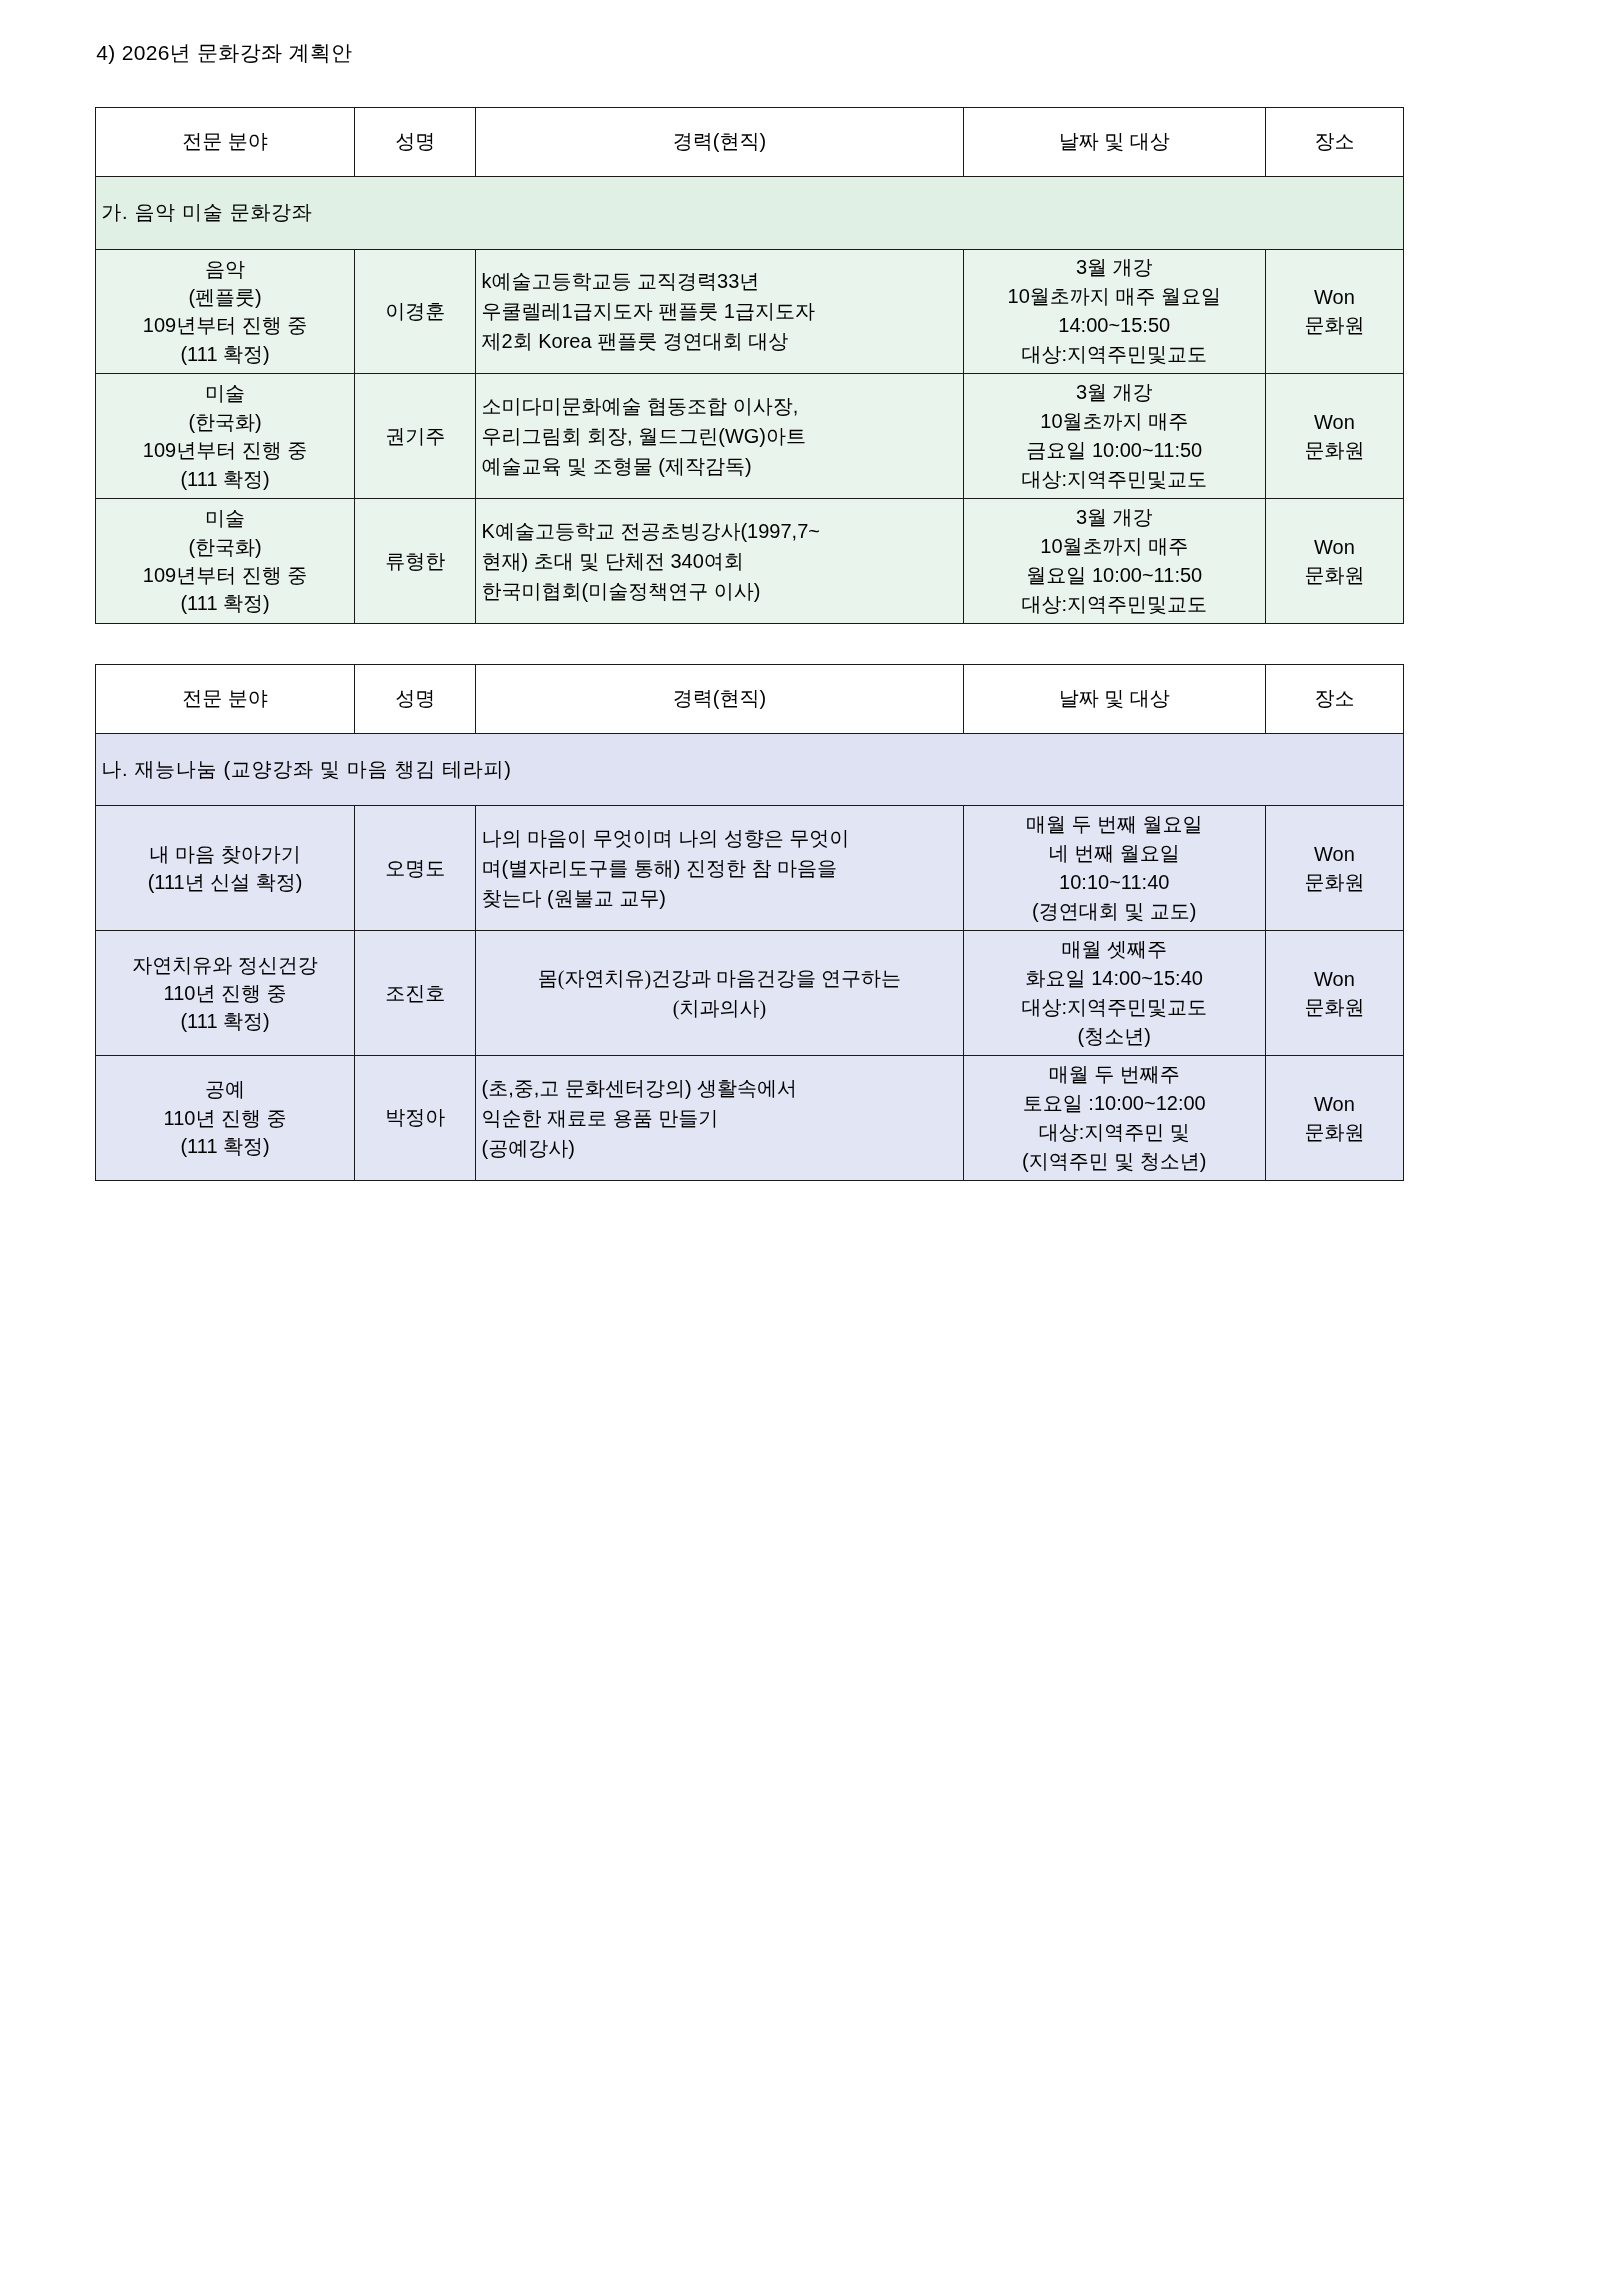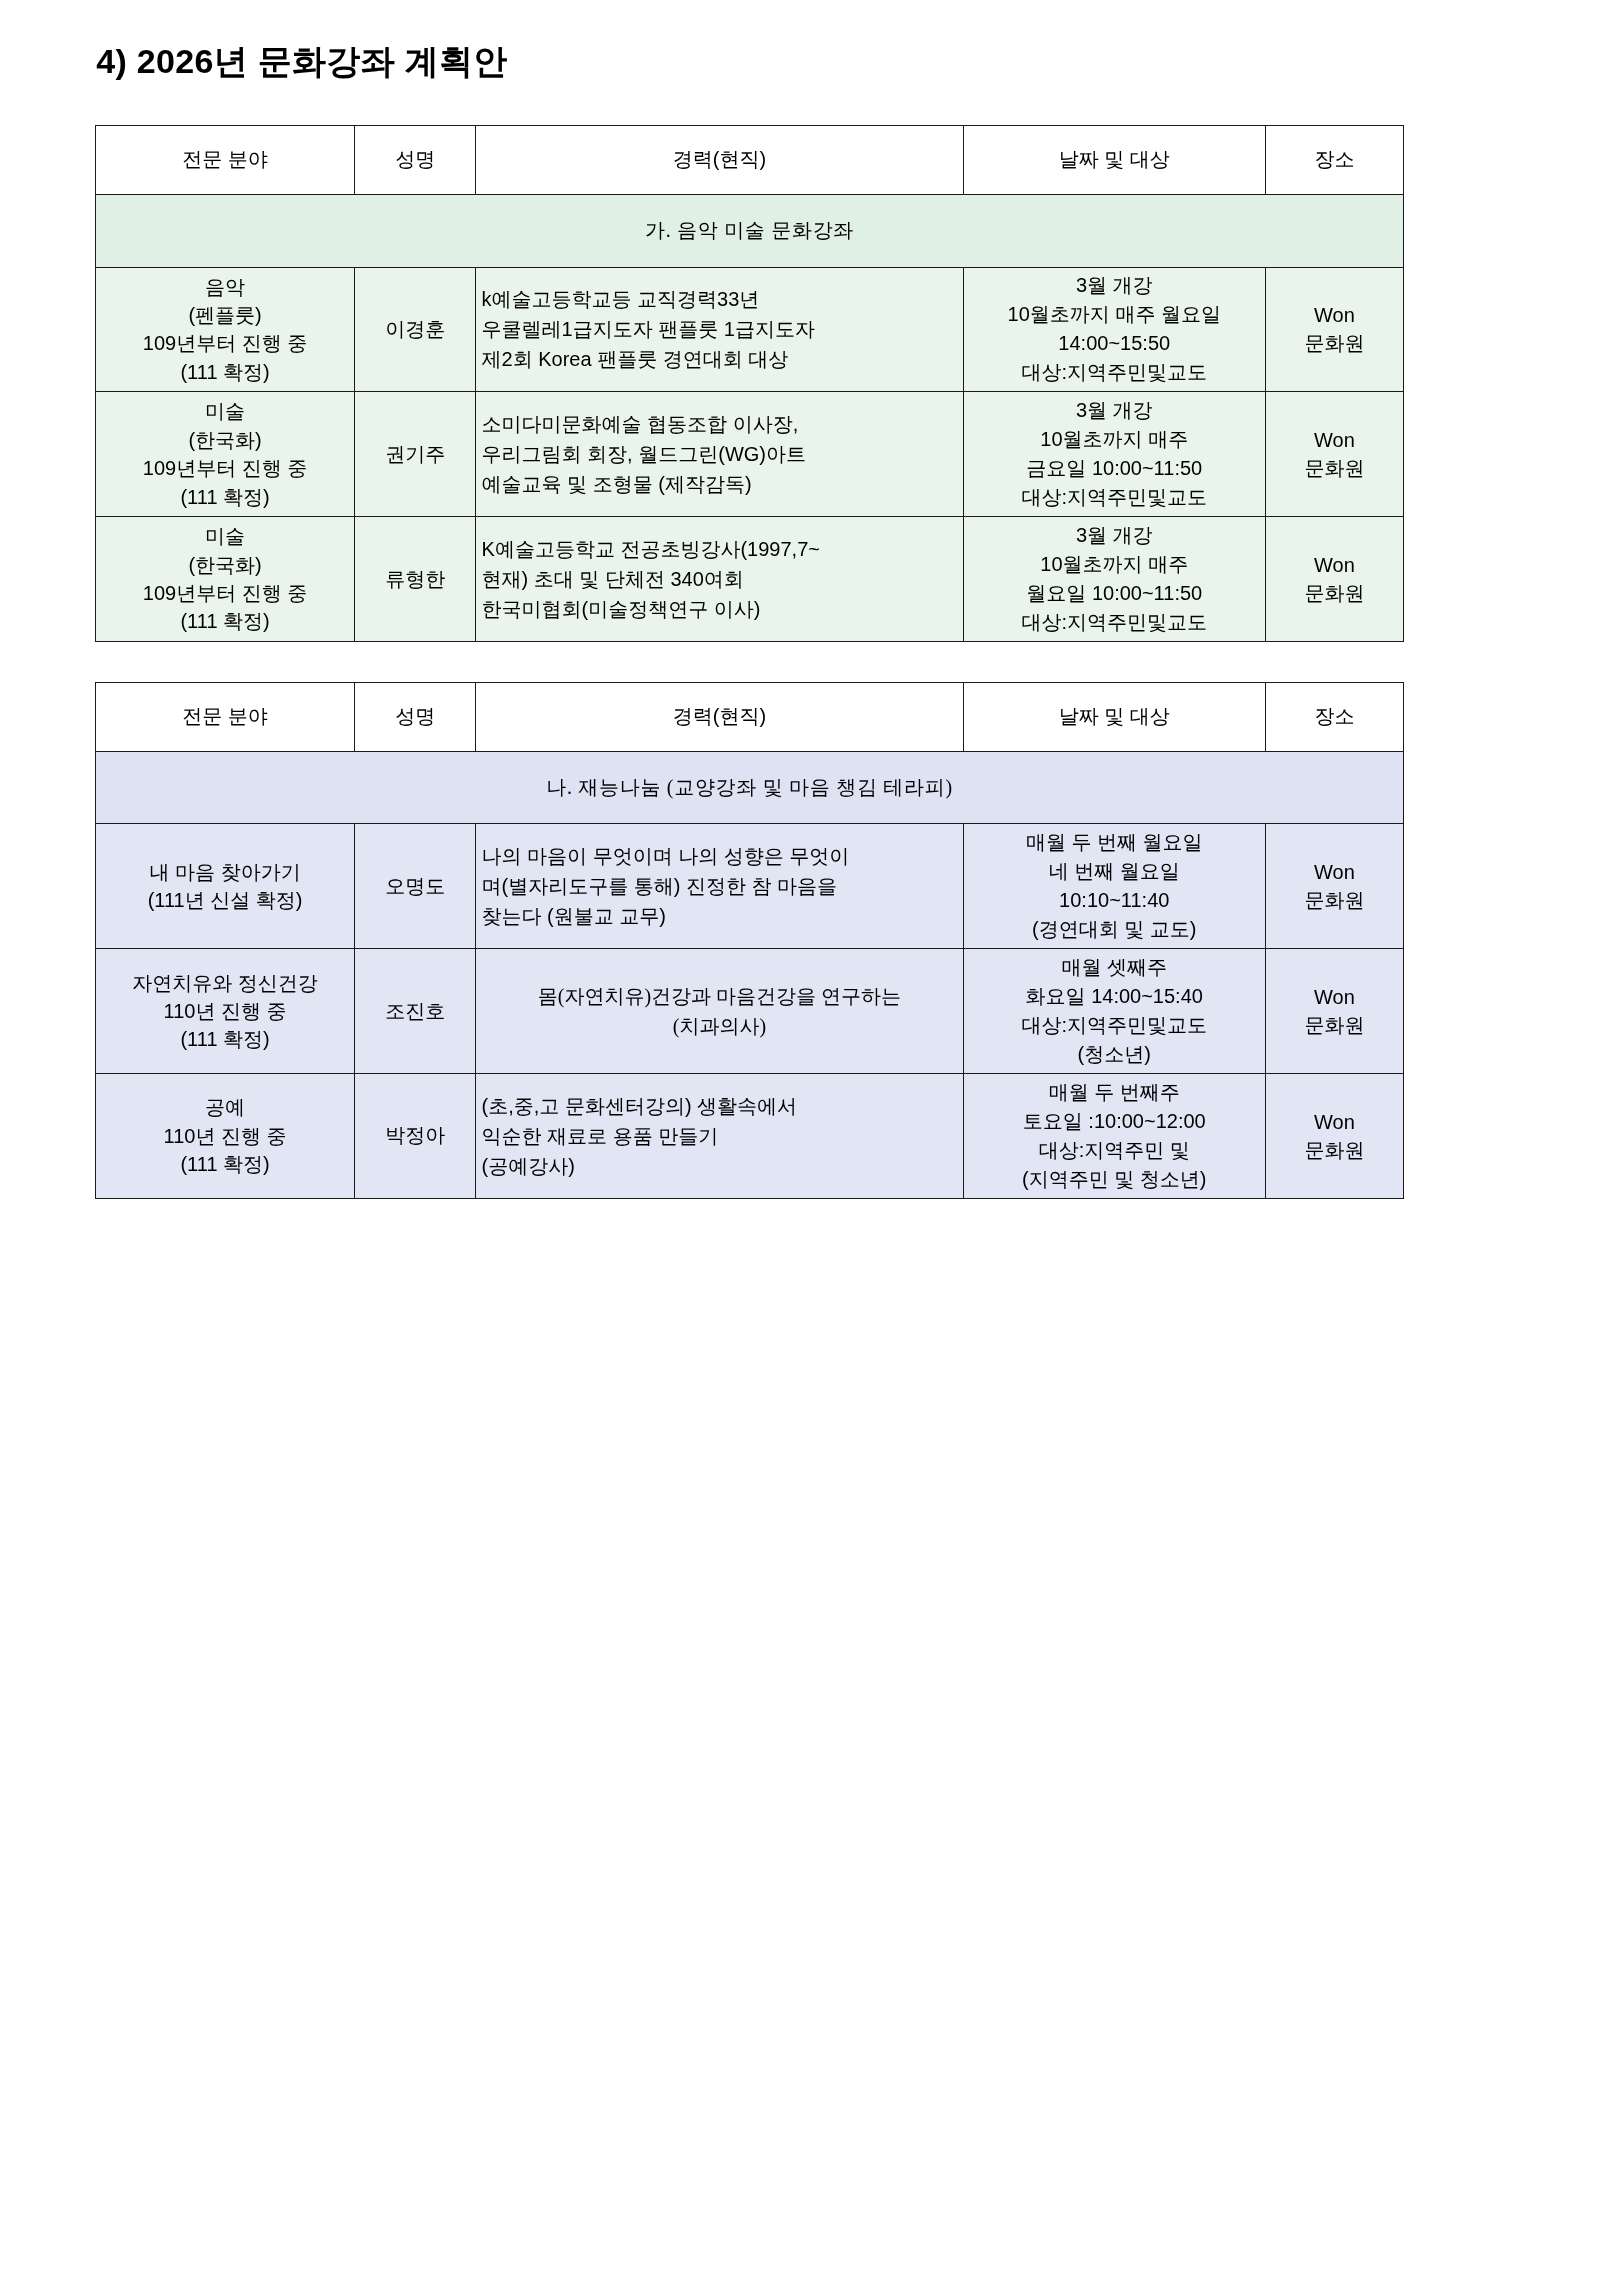--- a/index.html
+++ b/index.html
@@ -12,22 +12,22 @@
     height: 2295px;
     font-family: "Liberation Sans", sans-serif;
     color: #000000;
     position: relative;
   }
   .page {
     box-sizing: border-box;
     padding: 39px 85px 0 95px;
   }
   .doc-title {
-    font-size: 34px;
-    font-weight: 700;
+    font-size: 21px;
+    font-weight: 400;
     letter-spacing: 0.3px;
     margin: 0 0 22px 1.3px;
     white-space: pre;
   }
   table.sched {
     border-collapse: collapse;
     width: 1309px;
     table-layout: fixed;
     margin-bottom: 37px;
     margin-top: 40px;
@@ -40,26 +40,24 @@
     font-weight: 400;
   }
   .hdr-row th {
     text-align: center;
     font-size: 23px;
     font-weight: 700;
     height: 60px;
     background: #ffffff;
   }
   .section-row td {
-    text-align: center;
     font-size: 30px;
     font-weight: 700;
     height: 64px;
     letter-spacing: 0.7px;
-    font-family: Liberation Serif, serif;
   }
   .green .section-row td { background: #e0f0e4; }
   .green tbody tr.data td { background: #e9f4ec; }
   .blue .section-row td { background: #dfe2f3; }
   .blue tbody tr.data td { background: #e2e5f4; }
 
   .c-field { text-align: center; line-height: 1.42; font-weight: 700; font-size: 20px; }
   .c-name  { text-align: center; font-weight: 700; font-size: 21.6px; }
   .c-career{ text-align: left; line-height: 1.5; font-size: 20px; padding-left: 11.8px; }
   .c-career.center { text-align: center; font-family: Liberation Serif, serif; }

